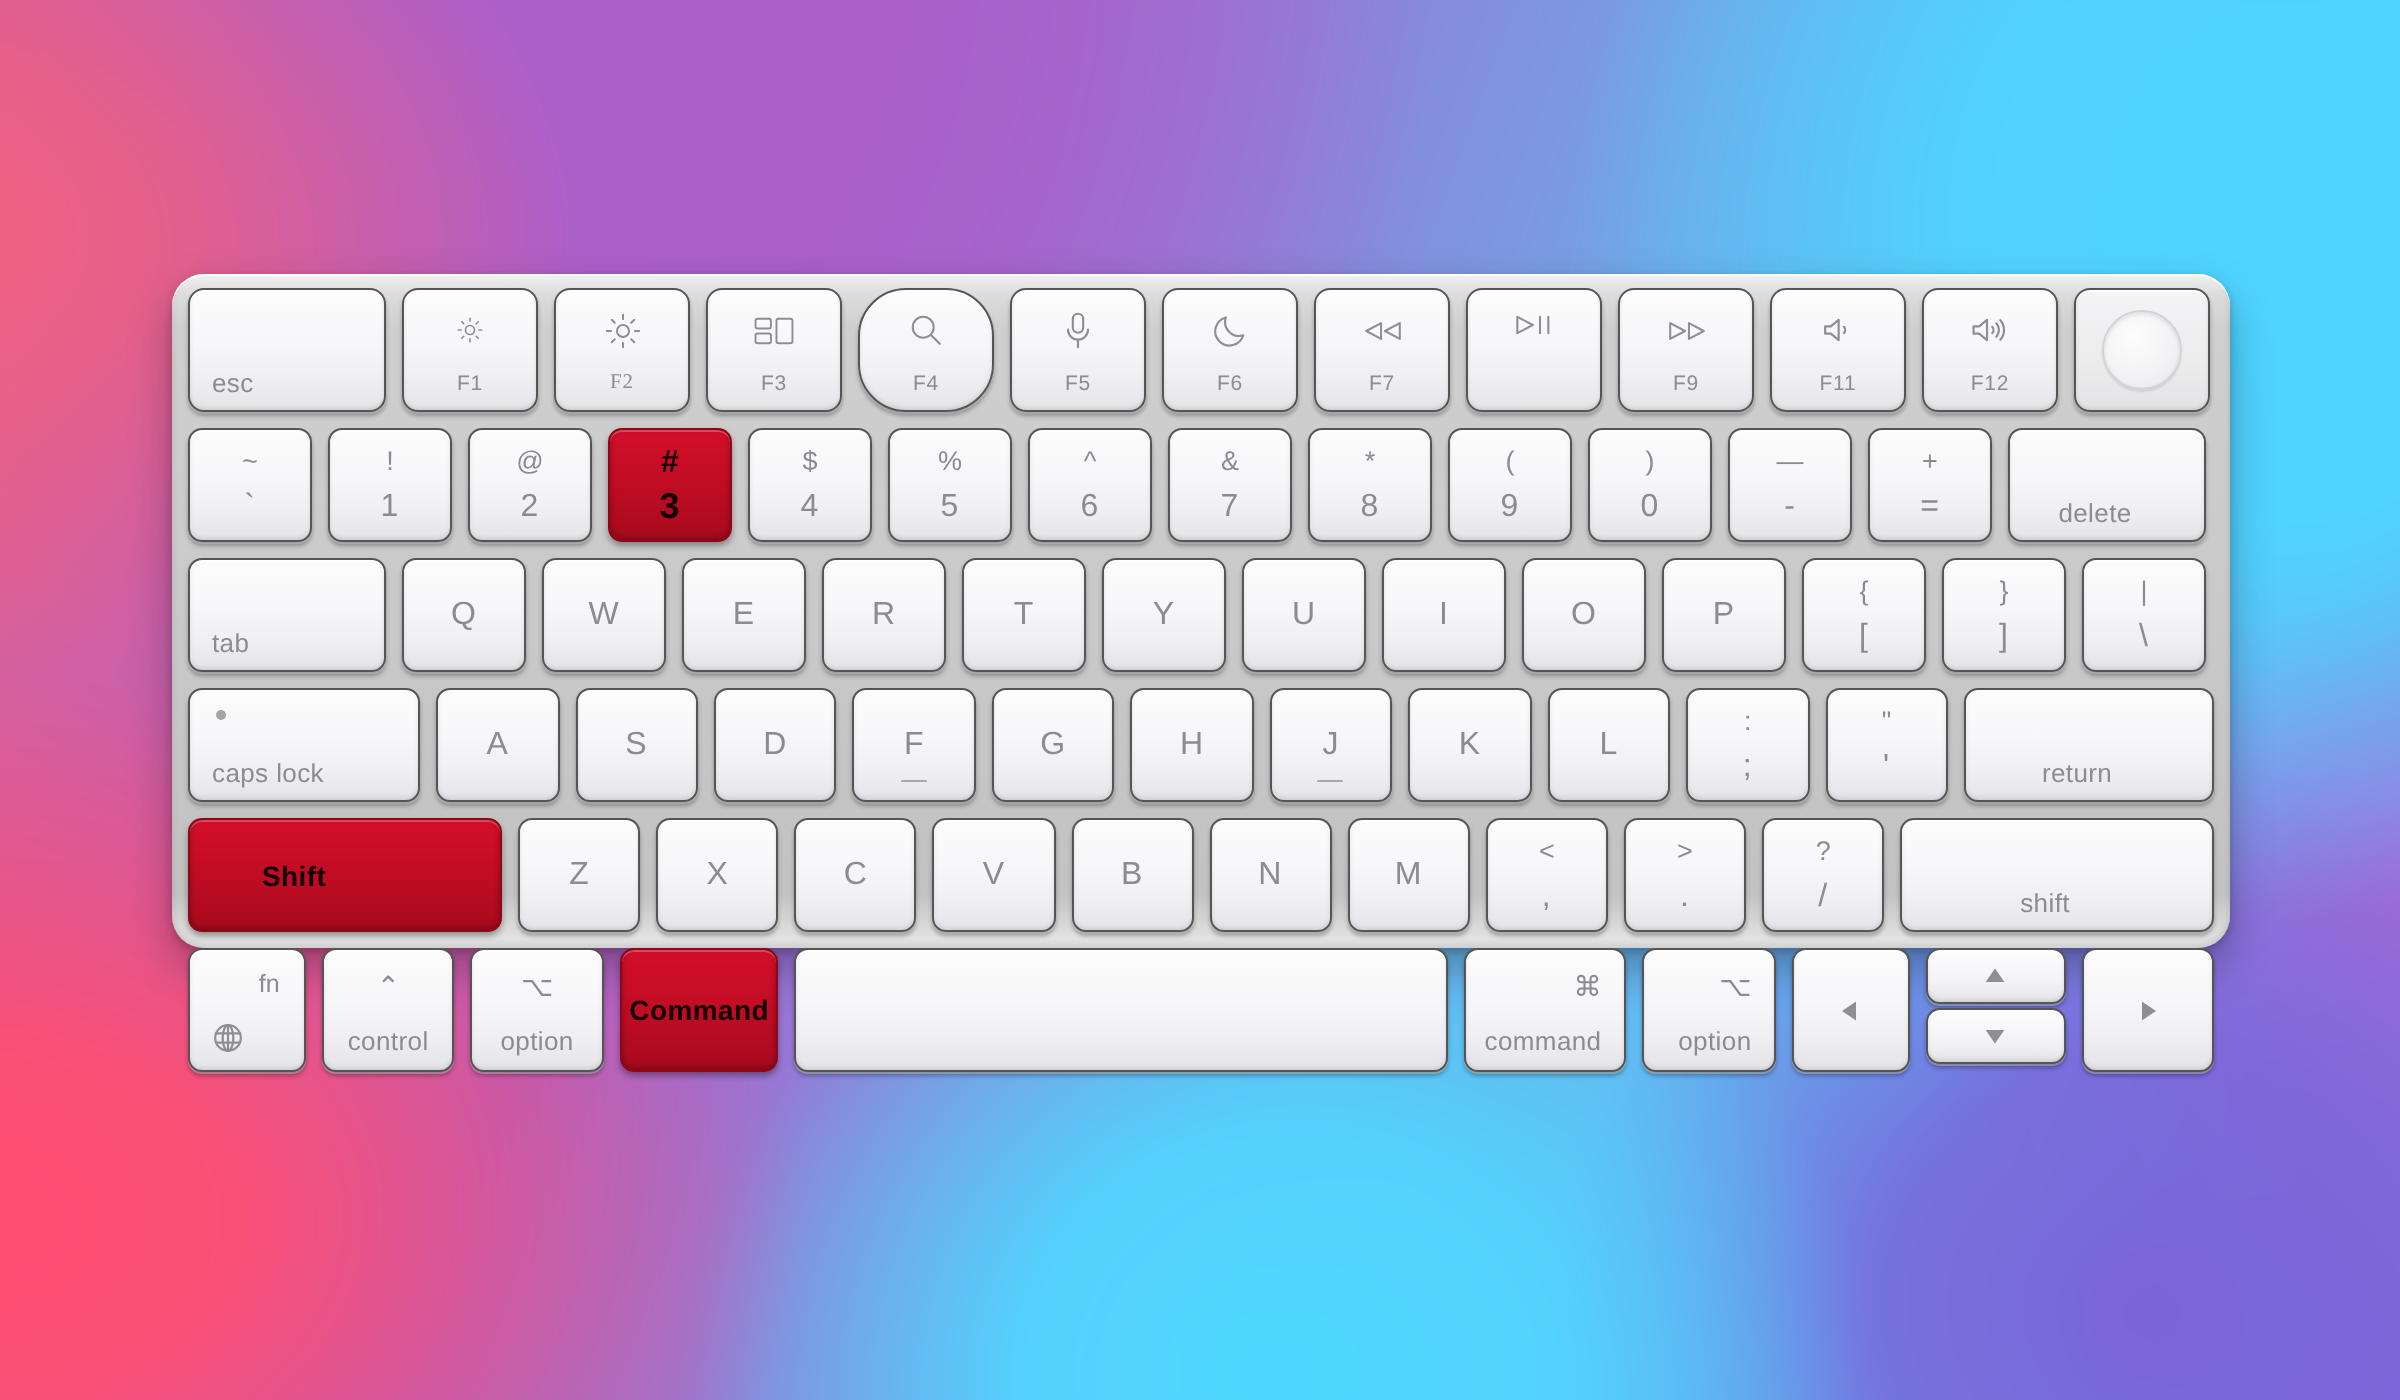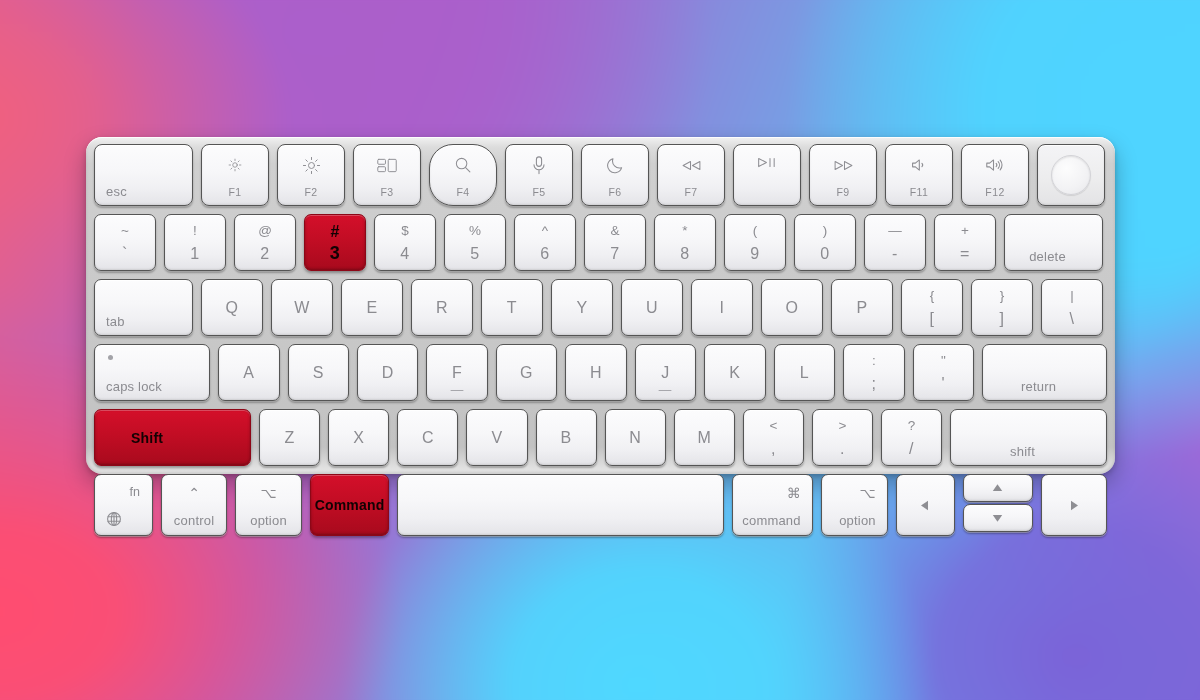--- a/index.html
+++ b/index.html
@@ -189,21 +189,21 @@
         <svg width="16" height="16" viewBox="0 0 24 24">
             <g class="ico">
               <circle cx="12" cy="12" r="3.4"></circle>
               <path d="M12 3.2v2.1M12 18.7v2.1M3.2 12h2.1M18.7 12h2.1M5.8 5.8l1.5 1.5M16.7 16.7l1.5 1.5M18.2 5.8l-1.5 1.5M7.3 16.7l-1.5 1.5"></path>
             </g>
           </svg>
       </span>
       <span class="lbl-fnum">F1</span>
     </div>
 
-    <div class="key fnrow fkey" style="width:68px;">
+    <div class="key fnrow fkey" style="width:68px;font-family:Liberation Serif, serif;">
       <span class="fn-icon">
         <svg width="19" height="19" viewBox="0 0 24 24">
             <g class="ico">
               <circle cx="12" cy="12" r="3.8"></circle>
               <path d="M12 1.8v2.7M12 19.5v2.7M1.8 12h2.7M19.5 12h2.7M4.9 4.9l1.9 1.9M17.2 17.2l1.9 1.9M19.1 4.9l-1.9 1.9M6.8 17.2l-1.9 1.9"></path>
             </g>
           </svg>
       </span>
       <span class="lbl-fnum">F2</span>
     </div>

